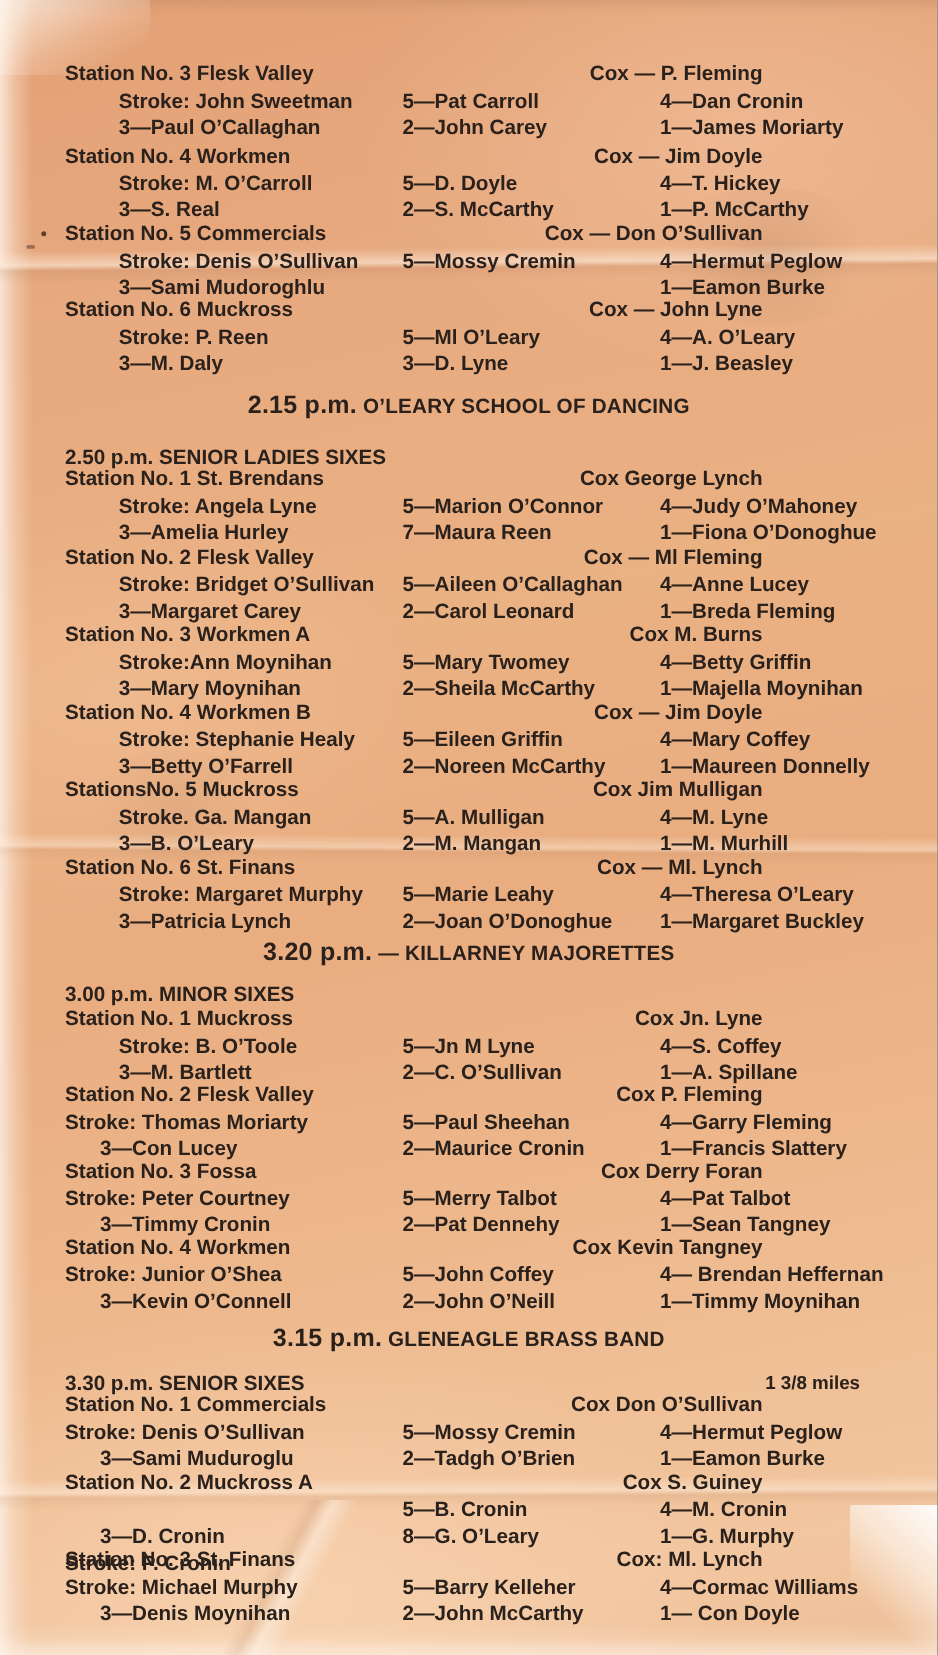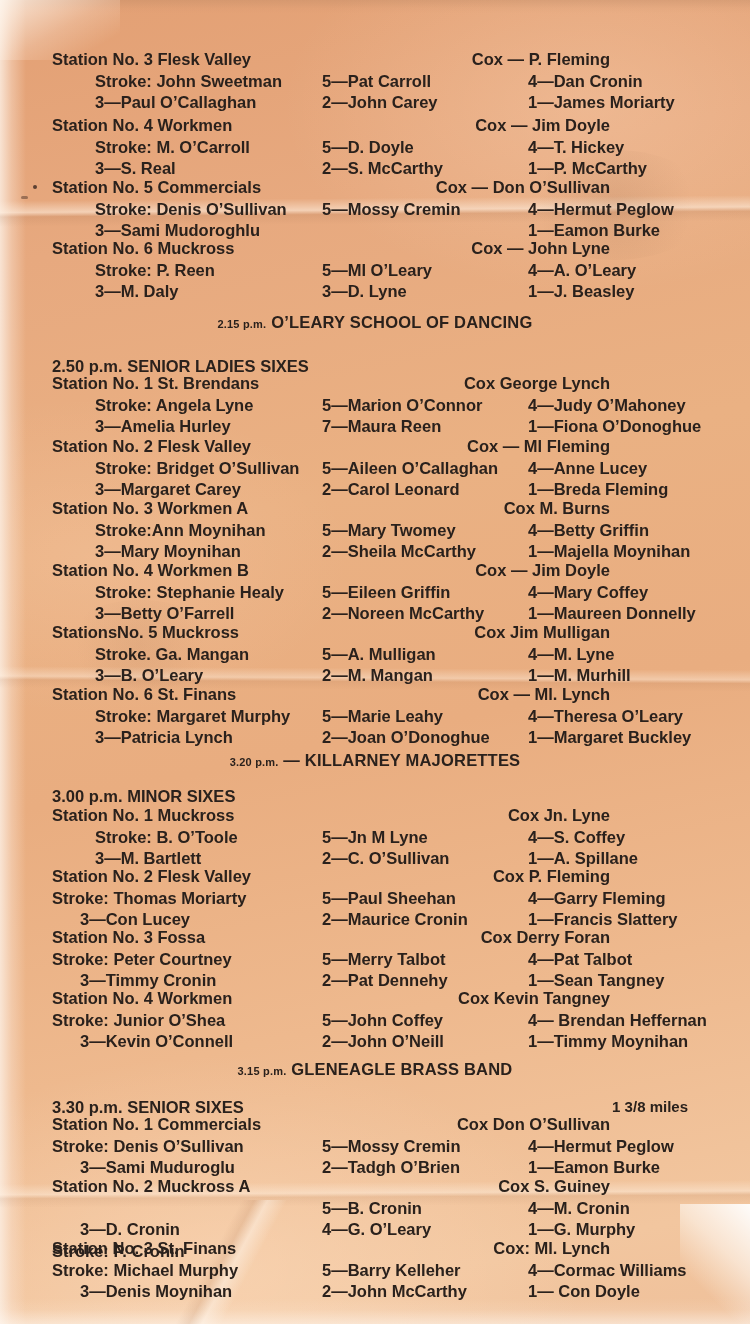--- a/index.html
+++ b/index.html
@@ -75,21 +75,21 @@
 
   .center-line {
     position: absolute;
     width: 750px;
     text-align: center;
     font-weight: bold;
     font-size: 16.5px;
     letter-spacing: 0.2px;
     white-space: nowrap;
   }
-  .center-line .sm { font-size: 11px; text-align: right; }
+  .center-line .sm { font-size: 20px; text-align: right; }
 
   .sec-head {
     position: absolute;
     font-weight: bold;
     font-size: 16.5px;
     white-space: nowrap;
   }
   .miles {
     position: absolute;
     font-weight: bold;
@@ -369,21 +369,21 @@
       <div class="crew" style="top: 1177px; height: 64.5px;">
         <div class="club" style="left: 52px; top: 0px;">Station No. 2 Muckross A</div>
         <div class="cox" style="top: 0px;">Cox S. Guiney</div>
         <div class="rowline" style="top: 21.5px;">
           <span class="c1t" style="left: 52px; margin-top: 43px;">Stroke: P. Cronin</span>
           <span class="c2t">5—B. Cronin</span>
           <span class="c3t">4—M. Cronin</span>
         </div>
         <div class="rowline" style="top: 43px;">
           <span class="c1t" style="left: 80px;">3—D. Cronin</span>
-          <span class="c2t">4—G. O’Leary</span>
+          <span class="c2t">8—G. O’Leary</span>
           <span class="c3t">1—G. Murphy</span>
         </div>
       </div>
       <div class="crew" style="top: 1239px; height: 64.5px;">
         <div class="club" style="left: 52px; top: 0px;">Station No. 3  St. Finans</div>
         <div class="cox" style="top: 0px;">Cox: Ml. Lynch</div>
         <div class="rowline" style="top: 21.5px;">
           <span class="c1t" style="left: 52px;">Stroke: Michael Murphy</span>
           <span class="c2t">5—Barry  Kelleher</span>
           <span class="c3t">4—Cormac Williams</span>

